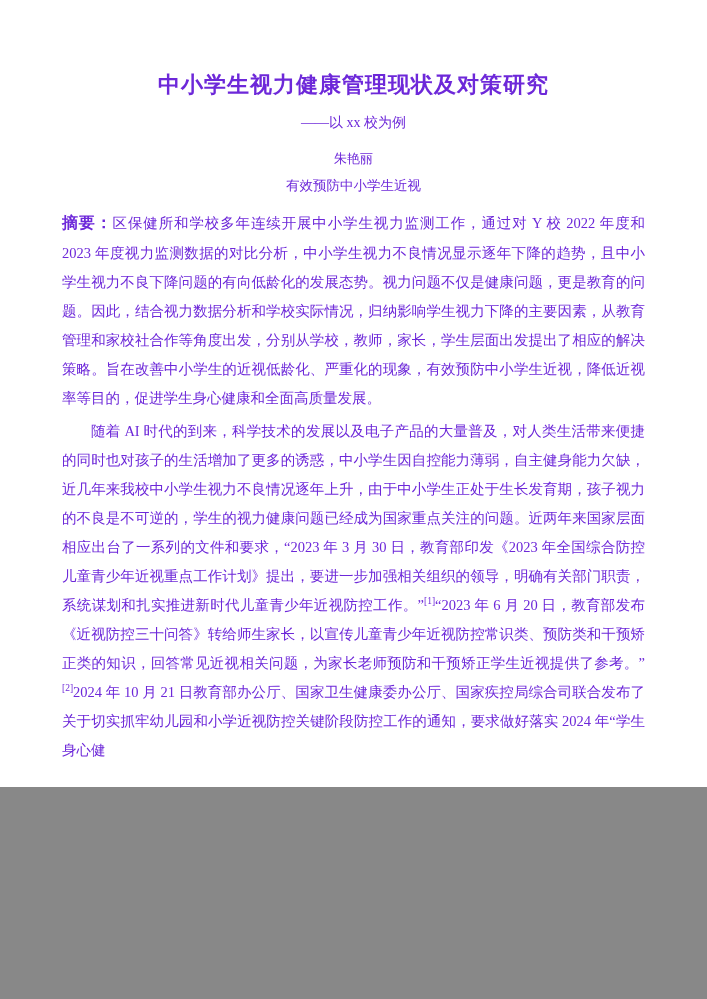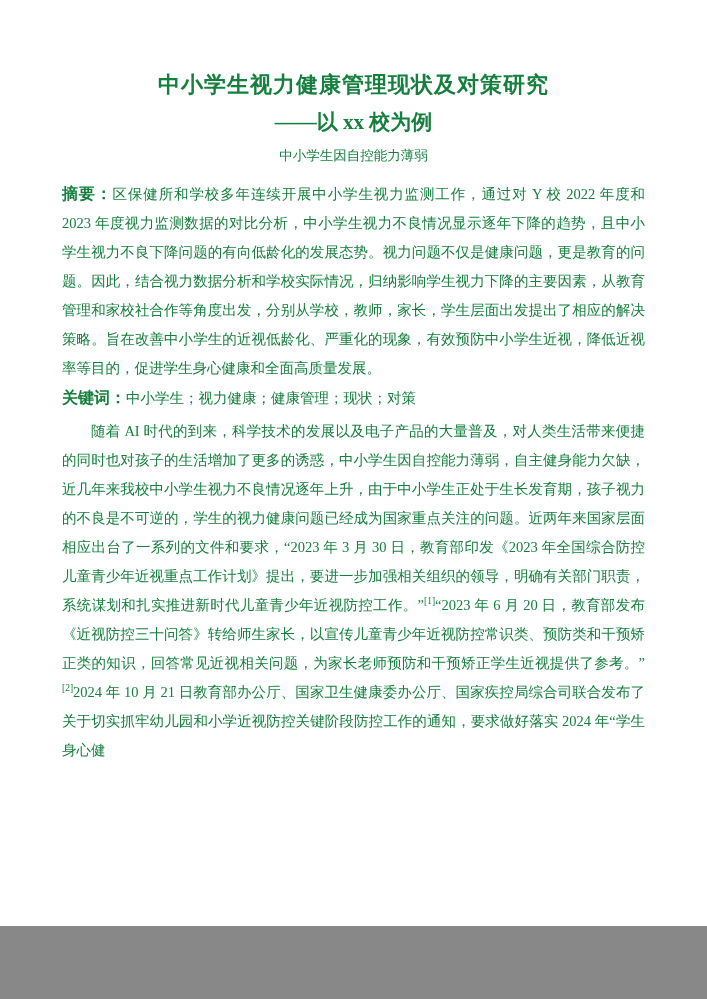--- a/index.html
+++ b/index.html
@@ -1,64 +1,64 @@
 <!DOCTYPE html>
 <html lang="zh"><head>
 <meta charset="utf-8">
 <style>
   html, body { margin: 0; padding: 0; background: #888; }
   .page {
     position: relative;
     width: 707px;
-    height: 926px;
+    height: 787px;
     margin: 0 auto;
     background: #ffffff;
-    color: #15803d;
+    color: #6d28d9;
     font-family: "Liberation Serif", "DejaVu Serif", serif;
     overflow: hidden;
   }
   .content {
     position: absolute;
     top: 66px;
     left: 62px;
     width: 583px;
   }
   .title {
     margin: 0;
     text-align: center;
     font-size: 22px;
     font-weight: bold;
     line-height: 38px;
     letter-spacing: 1px;
   }
   .subtitle {
     text-align: center;
-    font-size: 21px;
-    font-weight: bold;
+    font-size: 14px;
+    font-weight: normal;
     line-height: 37px;
   }
   .author {
     text-align: center;
     font-size: 13px;
     line-height: 24px;
     margin-top: 6px;
   }
   .affiliation {
     text-align: center;
     font-size: 13.5px;
     line-height: 30px;
   }
   .abstract-para {
     margin: 8px 0 0 0;
     font-size: 14.5px;
     line-height: 29px;
     text-align: justify;
   }
   .run-in-label {
-    font-family: Liberation Serif, serif;
+    font-family: Liberation Mono, monospace;
     font-weight: bold;
     font-size: 16px;
   }
   .keywords-para {
     margin: 0;
     font-size: 14.5px;
     line-height: 29px;
   }
   .section-heading {
     margin: 14px 0 0 0;
@@ -102,25 +102,25 @@
   }
 </style>
 </head>
 <body>
 
 <div class="page">
   <div class="content">
 
     <h1 class="title">中小学生视力健康管理现状及对策研究</h1>
     <div class="subtitle">——以 xx 校为例</div>
-    <div class="affiliation">中小学生因自控能力薄弱</div>
+    <div class="author">朱艳丽</div>
+    <div class="affiliation">有效预防中小学生近视</div>
 
     <p class="abstract-para"><span class="run-in-label">摘要：</span><span>区保健所和学校多年连续开展中小学生视力监测工作，通过对 Y 校 2022 年度和 2023 年度视力监测数据的对比分析，中小学生视力不良情况显示逐年下降的趋势，且中小学生视力不良下降问题的有向低龄化的发展态势。视力问题不仅是健康问题，更是教育的问题。因此，结合视力数据分析和学校实际情况，归纳影响学生视力下降的主要因素，从教育管理和家校社合作等角度出发，分别从学校，教师，家长，学生层面出发提出了相应的解决策略。旨在改善中小学生的近视低龄化、严重化的现象，有效预防中小学生近视，降低近视率等目的，促进学生身心健康和全面高质量发展。</span></p>
 
-    <p class="keywords-para"><span class="run-in-label">关键词：</span><span>中小学生；视力健康；健康管理；现状；对策</span></p>
 
 
     <p class="body-para"><span>随着 AI 时代的到来，科学技术的发展以及电子产品的大量普及，对人类生活带来便捷的同时也对孩子的生活增加了更多的诱惑，中小学生因自控能力薄弱，自主健身能力欠缺，近几年来我校中小学生视力不良情况逐年上升，由于中小学生正处于生长发育期，孩子视力的不良是不可逆的，学生的视力健康问题已经成为国家重点关注的问题。近两年来国家层面相应出台了一系列的文件和要求，“2023 年 3 月 30 日，教育部印发《2023 年全国综合防控儿童青少年近视重点工作计划》提出，要进一步加强相关组织的领导，明确有关部门职责，系统谋划和扎实推进新时代儿童青少年近视防控工作。”</span><sup class="ref">[1]</sup><span>“2023 年 6 月 20 日，教育部发布《近视防控三十问答》转给师生家长，以宣传儿童青少年近视防控常识类、预防类和干预矫正类的知识，回答常见近视相关问题，为家长老师预防和干预矫正学生近视提供了参考。”</span><sup class="ref">[2]</sup><span>2024 年 10 月 21 日教育部办公厅、国家卫生健康委办公厅、国家疾控局综合司联合发布了关于切实抓牢幼儿园和小学近视防控关键阶段防控工作的通知，要求做好落实 2024 年“学生身心健</span></p>
 
   </div>
 
   <div class="footnotes">
   </div>
 
   <div class="page-number">1</div>

